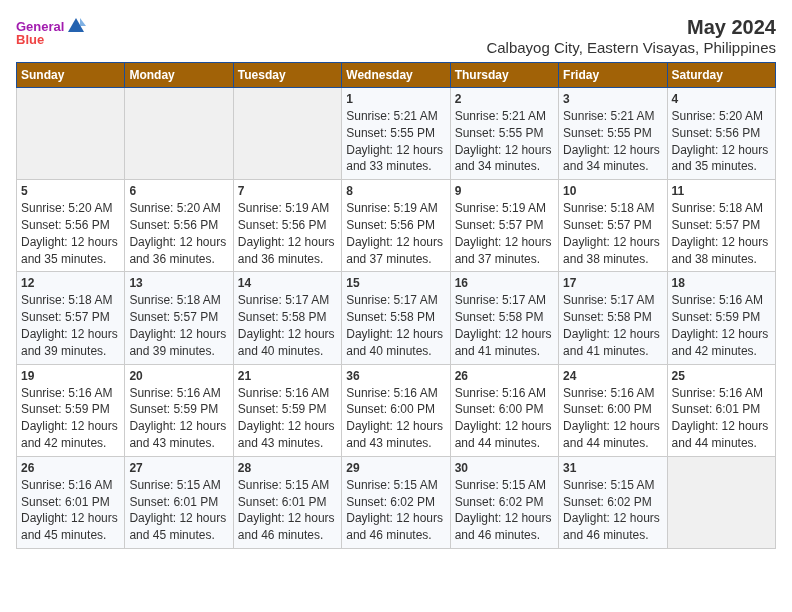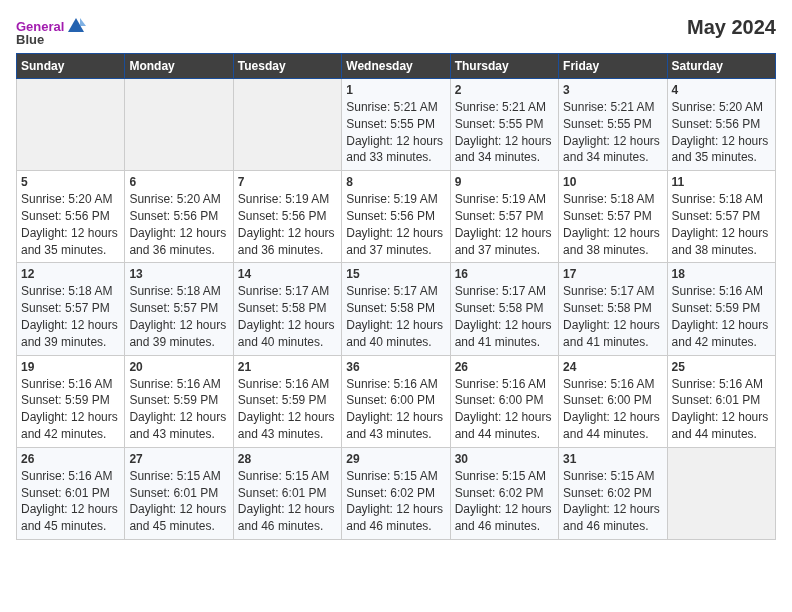--- a/index.html
+++ b/index.html
@@ -15,32 +15,32 @@
       justify-content: space-between;
       align-items: flex-start;
       margin-bottom: 4px;
     }
     .logo {
       display: flex;
       align-items: center;
       gap: 2px;
     }
     .logo-text-general { font-size: 13px; font-weight: bold; color: #a21caf; }
-    .logo-text-blue { font-size: 13px; font-weight: bold; color: #404040; }
+    .logo-text-blue { font-size: 13px; font-weight: bold; color: #ef4444; }
     .title-block { text-align: right; }
     .month-title { font-size: 20px; font-weight: bold; color: #333; }
     .subtitle { font-size: 15px; color: #333; }
     table {
       width: 100%;
       border-collapse: collapse;
       table-layout: fixed;
       margin-top: 6px;
     }
     thead tr th {
-      background-color: #404040;
+      background-color: #a16207;
       color: #fff;
       font-size: 12px;
       font-weight: bold;
       padding: 5px 4px;
       text-align: left;
       border: 1px solid #1a4d99;
       margin-top: 44px;
     }
     tbody tr td {
       border: 1px solid #ccc;
@@ -73,20 +73,21 @@
         <svg width="20" height="20" viewBox="0 0 20 20" style="margin-left:2px;">
           <polygon points="10,2 18,16 2,16" fill="#2563b0"></polygon>
           <polygon points="14,2 20,10 14,10" fill="#4a90d9" opacity="0.7"></polygon>
         </svg>
       </div>
       <span class="logo-text-blue" style="margin-top:-4px;">Blue</span>
     </div>
   </div>
   <div class="title-block">
     <div class="month-title">May 2024</div>
+    <div class="subtitle">Calbayog City, Eastern Visayas, Philippines</div>
   </div>
 </div>
 
 <table>
   <thead>
     <tr>
     <th>Sunday</th>
         <th>Monday</th>
         <th>Tuesday</th>
         <th>Wednesday</th>

